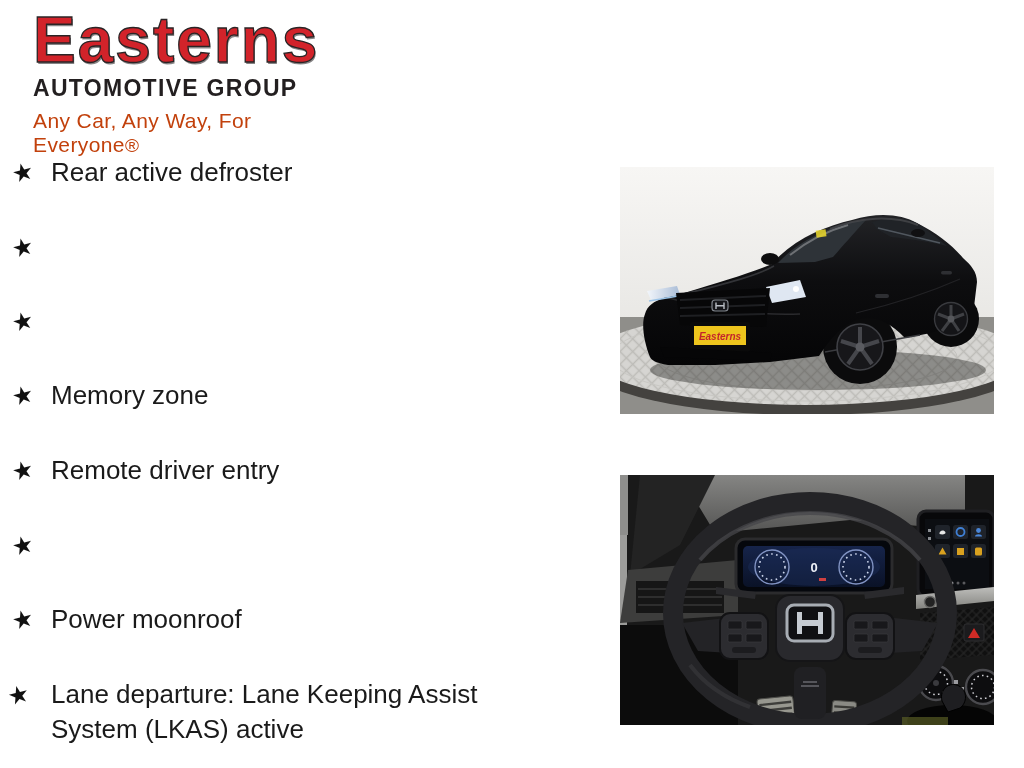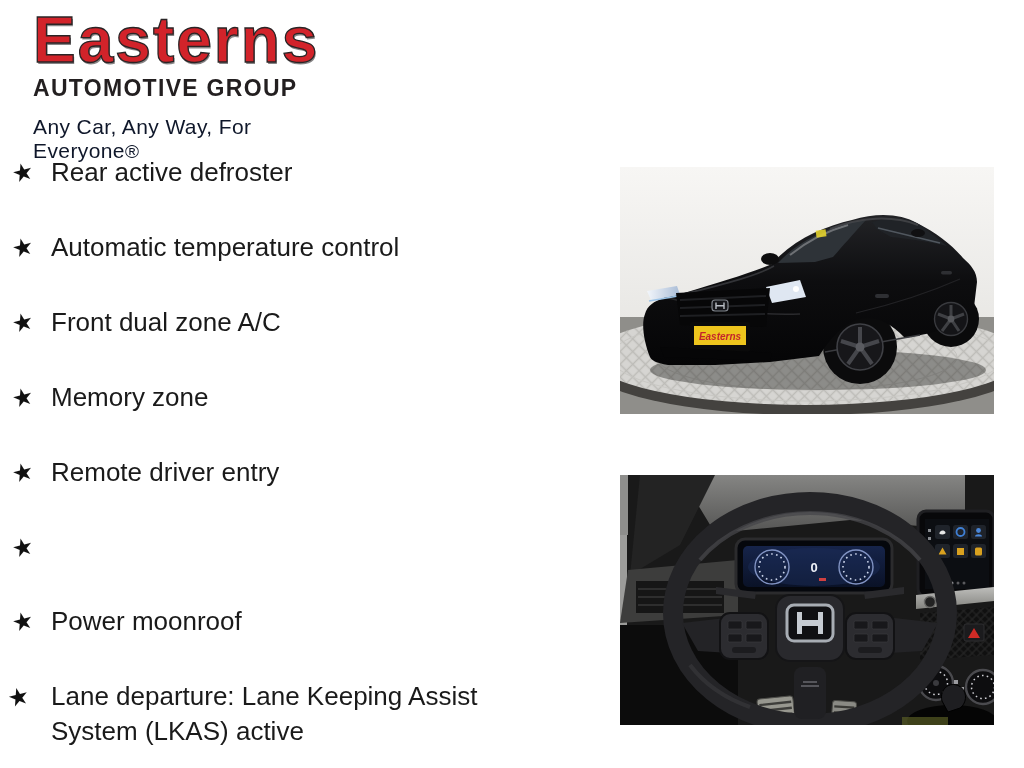--- a/index.html
+++ b/index.html
@@ -11,21 +11,21 @@
   .logo{position:absolute;left:33px;top:8px;width:330px;}
   .logo-brand{
     font-size:64px;font-weight:bold;line-height:1.0;color:#d2232a;
     letter-spacing:2px;-webkit-text-stroke:1.3px #2a2526;
     text-shadow:1px 2px 0 rgba(35,31,32,.55);
   }
   .logo-sub{
     font-size:23px;font-weight:bold;color:#231f20;letter-spacing:1.3px;margin-top:3px;
   }
   .logo-tag{
-    font-size:21px;color:#0f172a;margin-top:13px;letter-spacing:.4px;
+    font-size:21px;color:#c2410c;margin-top:7px;letter-spacing:.4px;
   }
   .logo-tag .reg{font-size:19px;}
   
   ul.features{
     list-style:none;margin:0;padding:0;position:absolute;left:12px;top:155px;width:535px;
   }
   ul.features li{
     display:flex;gap:13px;margin-bottom:40px;font-size:26px;line-height:35px;color:#1a1a1a;
   }
   ul.features .star{
@@ -47,25 +47,23 @@
   <div class="logo-tag"><span>Any Car, Any Way, For Everyone</span><span class="reg">®</span></div>
 </header>
 
 <ul class="features">
   <li>
       <span class="star">★</span>
       <span>Rear active defroster</span>
     </li>
   <li>
       <span class="star">★</span>
-      <span>Automatic temperature control</span>
-    </li>
-  <li>
-      <span class="star">★</span>
-      <span>Front dual zone A/C</span>
+    </li>
+  <li>
+      <span class="star">★</span>
     </li>
   <li>
       <span class="star">★</span>
       <span>Memory zone</span>
     </li>
   <li>
       <span class="star">★</span>
       <span>Remote driver entry</span>
     </li>
   <li>

